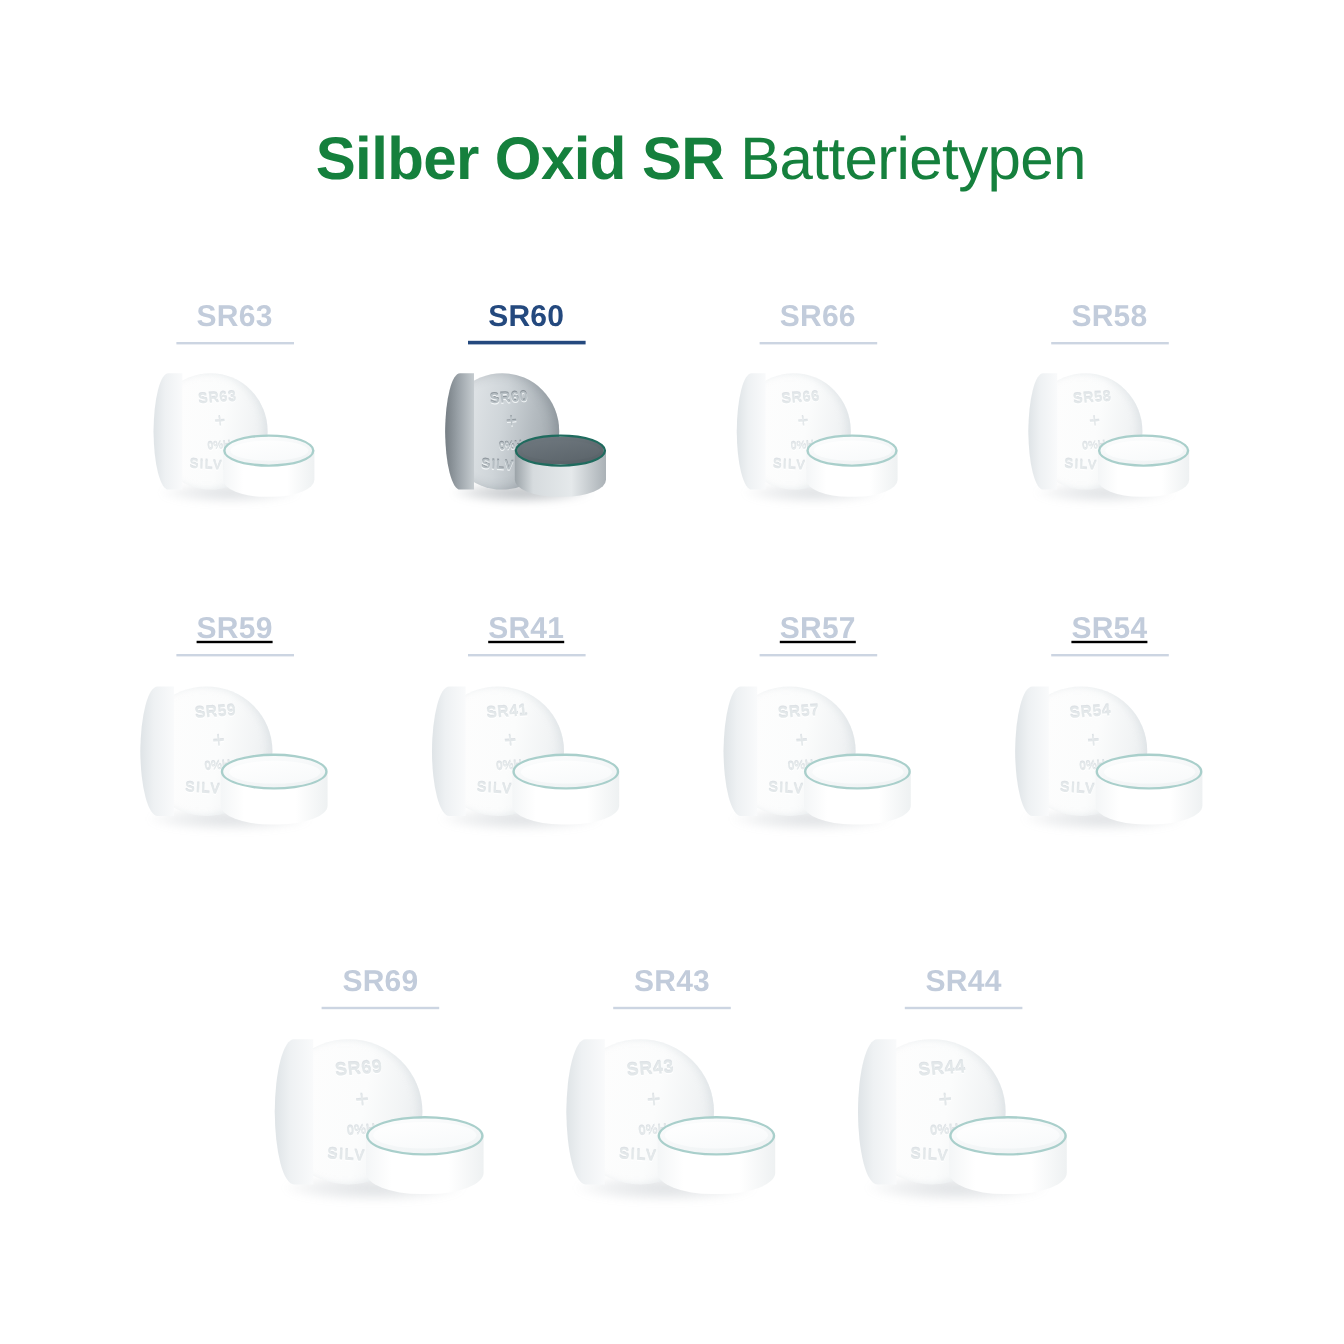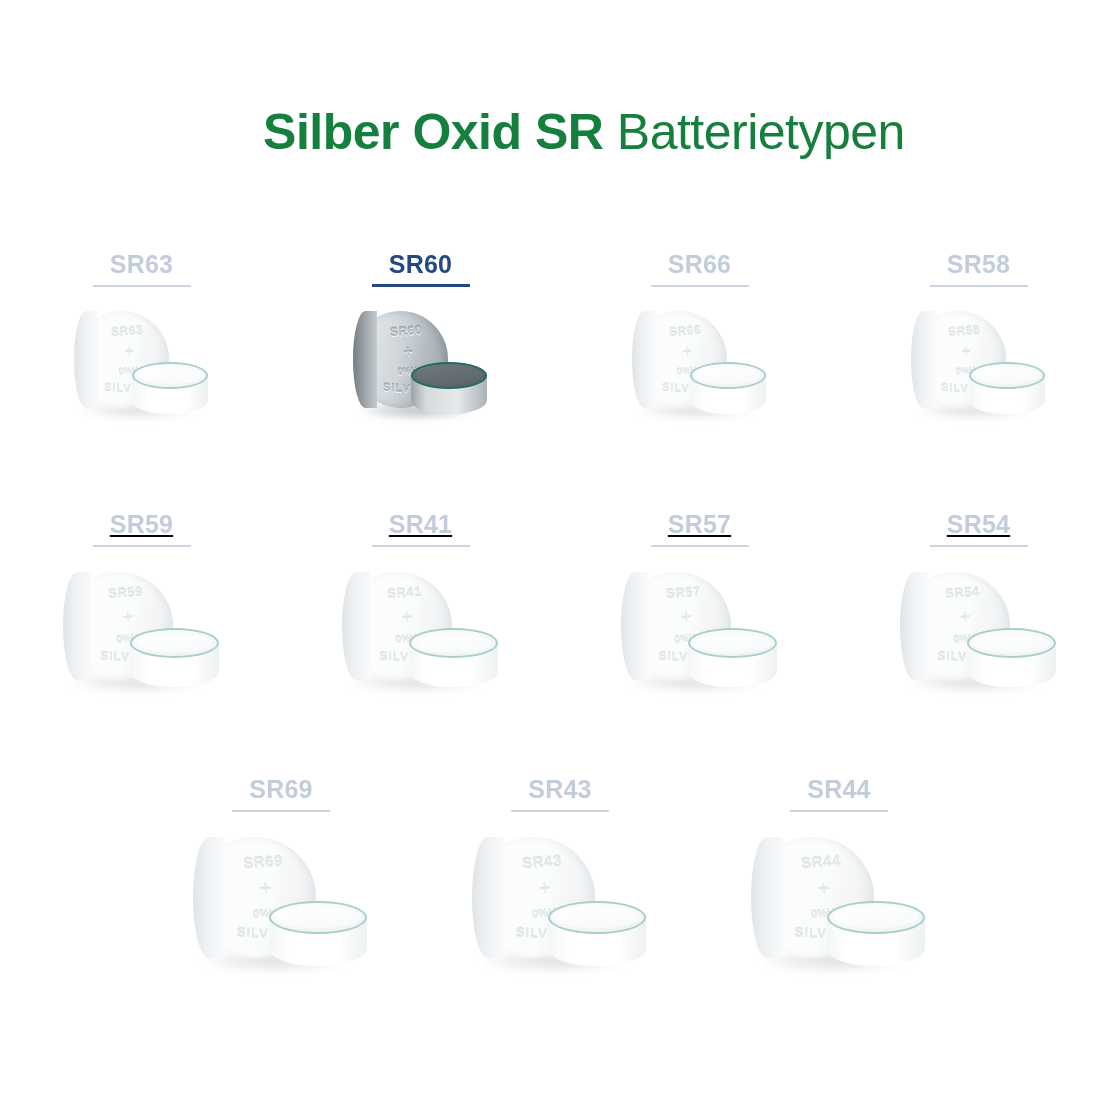--- a/index.html
+++ b/index.html
@@ -36,25 +36,24 @@
   .grid {
     position: absolute;
     top: 250px;
     left: 0;
     width: 1120px;
   }
   .row {
     display: flex;
     justify-content: center;
     width: 1120px;
-    gap: 36px;
   }
   .row-1 { height: 260px; }
   .row-2 { height: 265px; text-decoration: underline; }
-  .row-3 { height: 265px; }
+  .row-3 { height: 265px; align-items: center; }
 
   .cell {
     position: relative;
     width: 243px;
     display: flex;
     flex-direction: column;
     align-items: center;
   }
 
   

